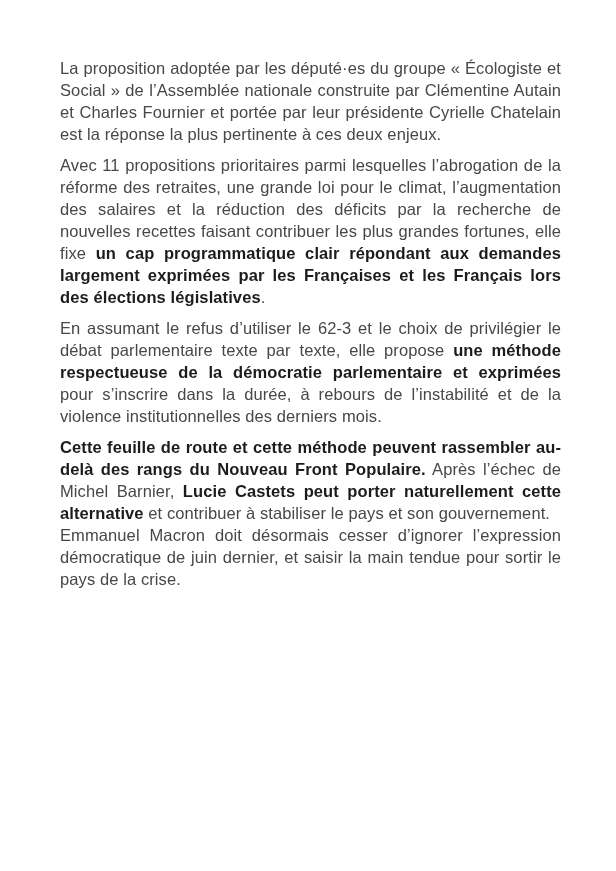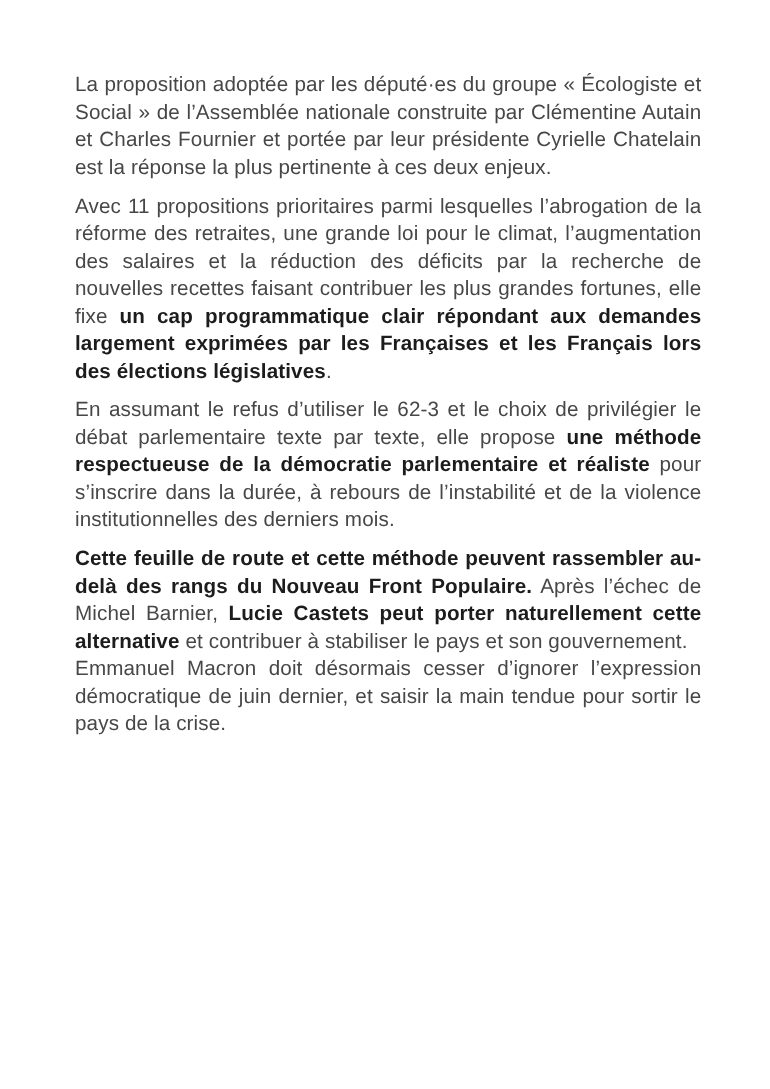--- a/index.html
+++ b/index.html
@@ -27,16 +27,16 @@
   .para { margin-bottom: 9px; }
   .para strong { color: #1c1c1c; font-weight: 700; }
 </style>
 </head>
 <body>
 
 <div class="page">
   <div class="text-block">
       <p class="para"><span>La proposition adoptée par les député·es du groupe « Écologiste et Social » de l’Assemblée nationale construite par Clémentine Autain et Charles Fournier et portée par leur présidente Cyrielle Chatelain est la réponse la plus pertinente à ces deux enjeux.</span></p>
       <p class="para"><span>Avec 11 propositions prioritaires parmi lesquelles l’abrogation de la réforme des retraites, une grande loi pour le climat, l’augmentation des salaires et la réduction des déficits par la recherche de nouvelles recettes faisant contribuer les plus grandes fortunes, elle fixe </span><strong>un cap programmatique clair répondant aux demandes largement exprimées par les Françaises et les Français lors des élections législatives</strong><span>.</span></p>
-      <p class="para"><span>En assumant le refus d’utiliser le 62-3 et le choix de privilégier le débat parlementaire texte par texte, elle propose </span><strong>une méthode respectueuse de la démocratie parlementaire et réaliste</strong><span> pour s’inscrire dans la durée, à rebours de l’instabilité et de la violence institutionnelles des derniers mois.</span></p>
+      <p class="para"><span>En assumant le refus d’utiliser le 62-3 et le choix de privilégier le débat parlementaire texte par texte, elle propose </span><strong>une méthode respectueuse de la démocratie parlementaire et exprimées</strong><span> pour s’inscrire dans la durée, à rebours de l’instabilité et de la violence institutionnelles des derniers mois.</span></p>
       <p class="para"><strong>Cette feuille de route et cette méthode peuvent rassembler au-delà des rangs du Nouveau Front Populaire.</strong><span> Après l’échec de Michel Barnier, </span><strong>Lucie Castets peut porter naturellement cette alternative</strong><span> et contribuer à stabiliser le pays et son gouvernement.</span><br><span>Emmanuel Macron doit désormais cesser d’ignorer l’expression démocratique de juin dernier, et saisir la main tendue pour sortir le pays de la crise.</span></p>
     </div>
 </div>
 
 </body></html>

